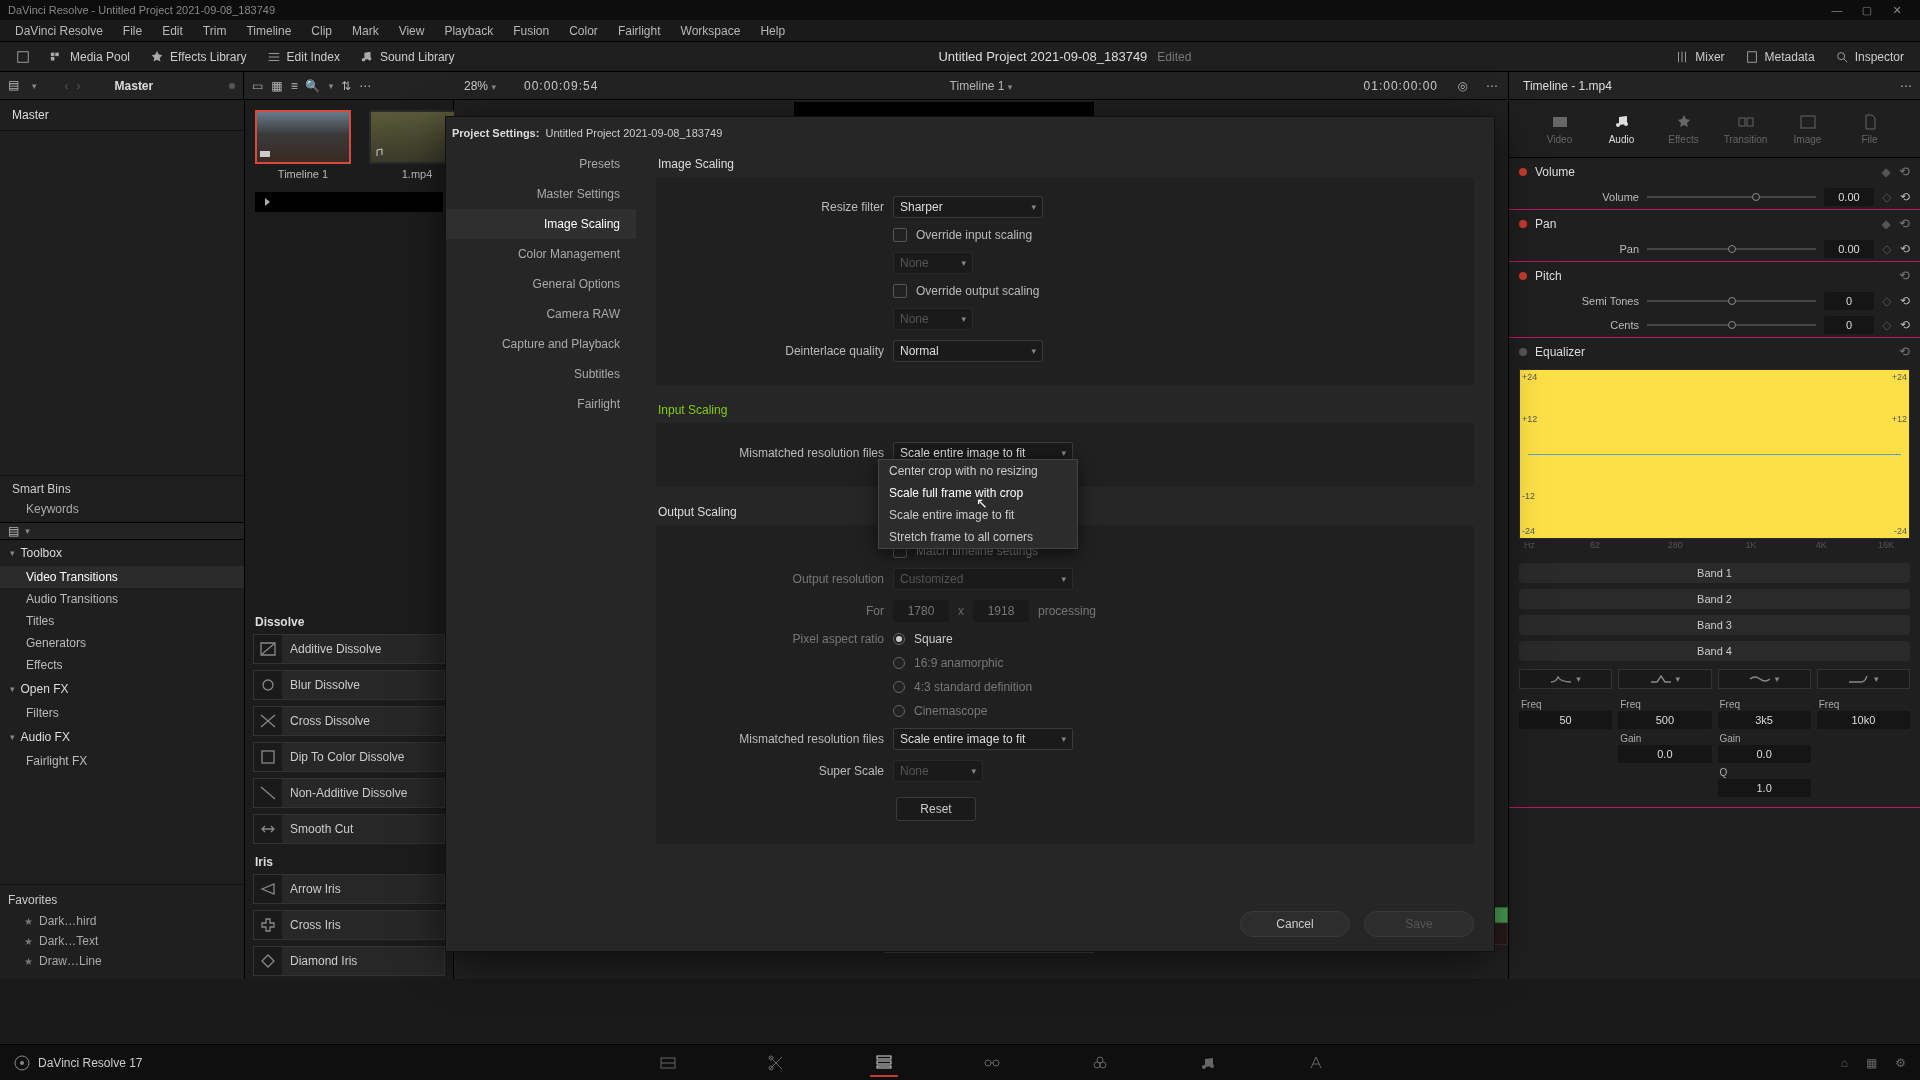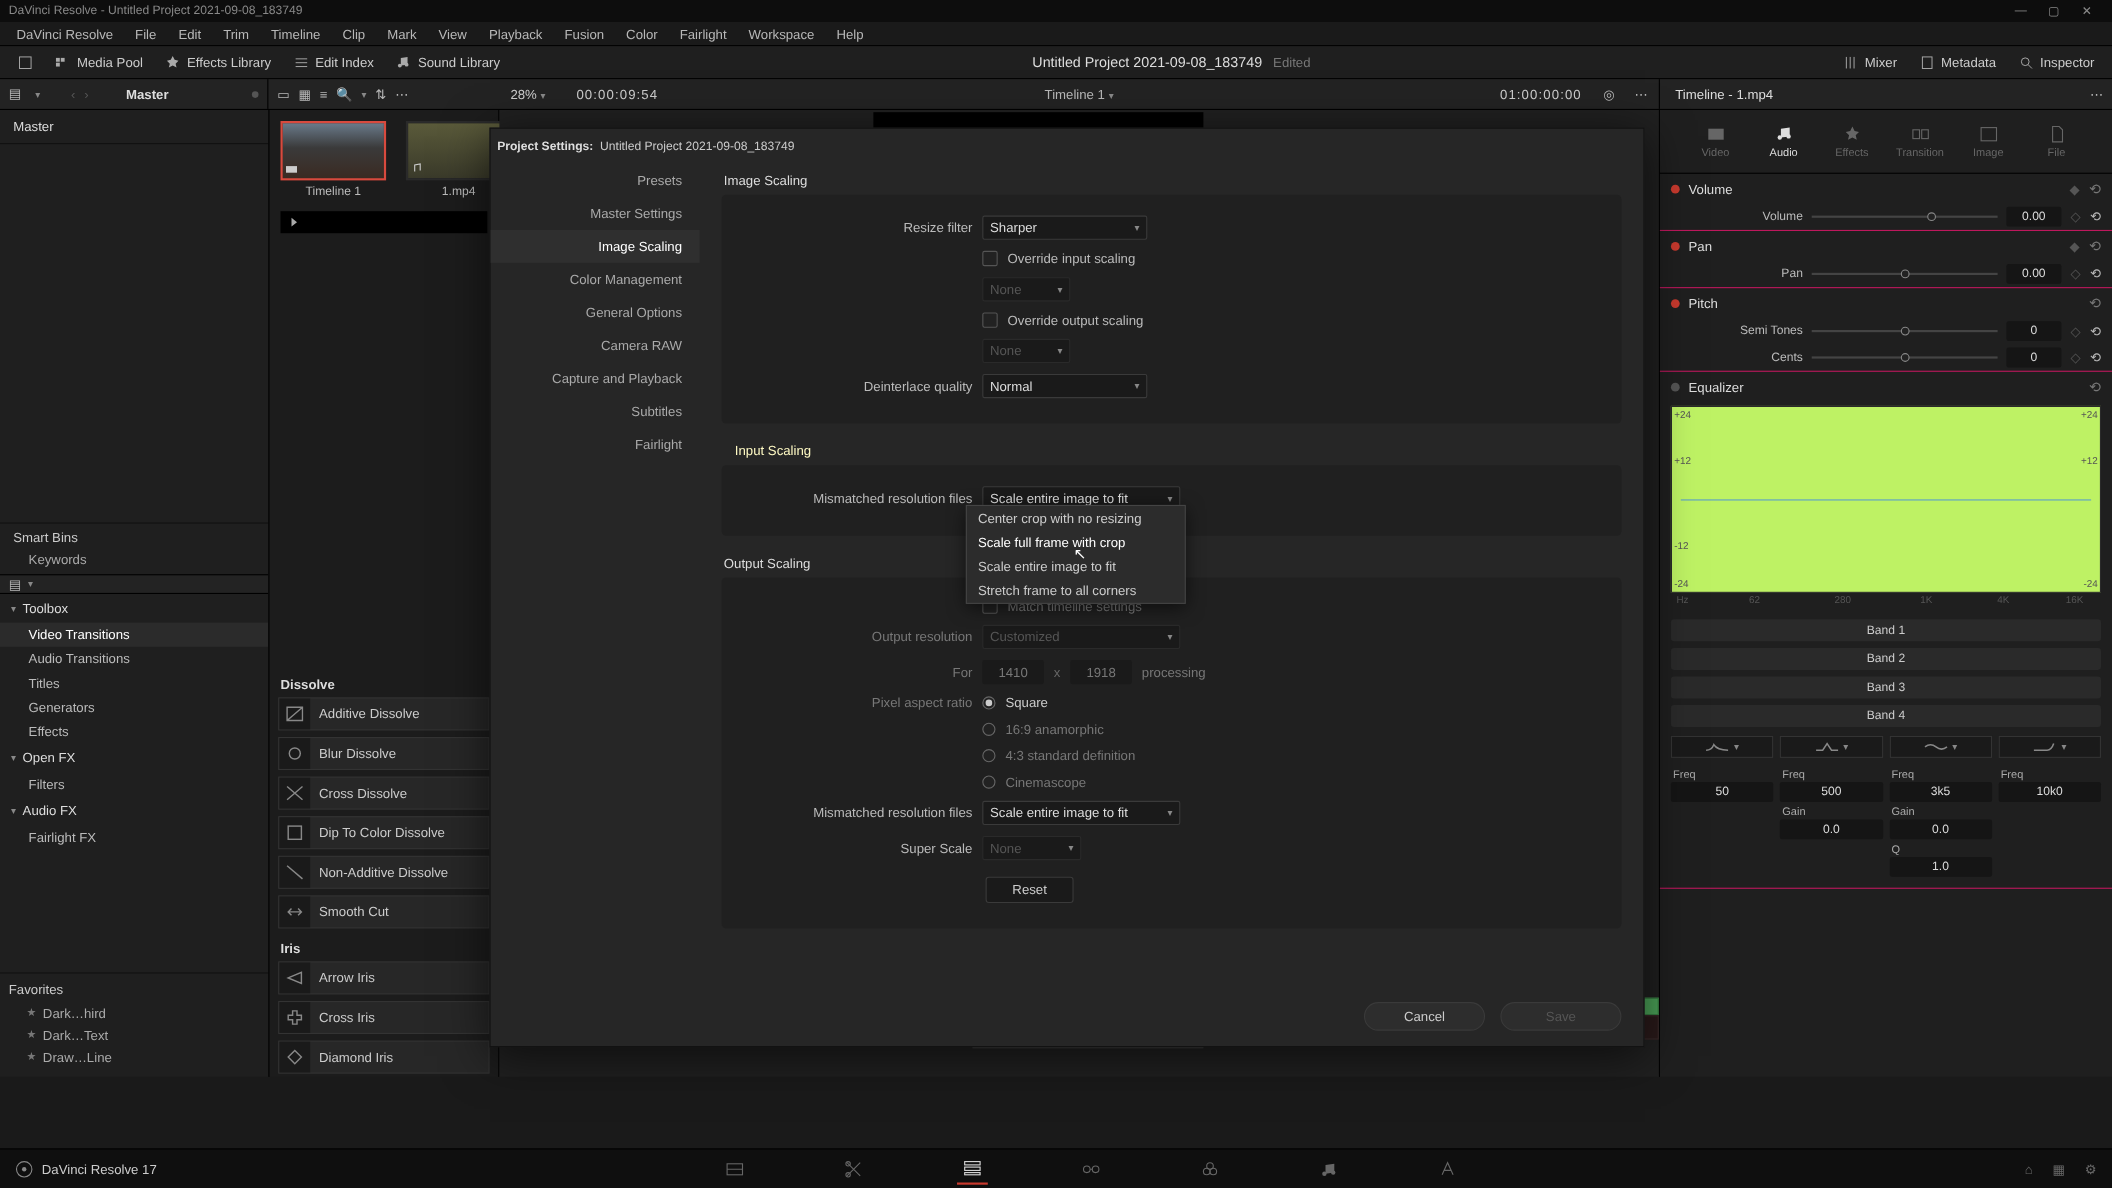--- a/index.html
+++ b/index.html
@@ -101,21 +101,21 @@
 .grey-dot{ width:8px;height:8px;border-radius:4px;background:#555;}
 .insp-hdr .nm{ color:#ddd; flex:1;}
 .insp-hdr .rs{ color:#777; font-size:13px;}
 .insp-row{ display:flex; align-items:center; padding:3px 10px 3px 0; gap:8px;}
 .insp-row .lbl{ width:130px; text-align:right; color:#bbb; font-size:11px;}
 .slider{ flex:1; height:14px; position:relative;}
 .slider::before{content:""; position:absolute; top:6px; left:0; right:0; height:2px; background:#444;}
 .slider .knob{ position:absolute; top:3px; width:8px;height:8px; border-radius:4px;border:1px solid #888; background:#222;}
 .valbox{ width:50px; height:18px; background:#151515; color:#ddd; text-align:center; font-size:11px; line-height:18px; border-radius:2px;}
 .kf{ width:10px; text-align:center; color:#555;}
-.eq-graph{ margin:4px 10px; height:170px; background:#bef264; border:1px solid #2a2a2a; position:relative;text-align:right;}
+.eq-graph{ margin:4px 10px; height:170px; background:#fde047; border:1px solid #2a2a2a; position:relative;text-align:right;}
 .eq-graph .axis{ position:absolute; color:#555; font-size:9px;}
 .eq-line{ position:absolute; top:50%; left:8px; right:8px; height:1px; background:#5aa0c8;}
 .bands{ display:flex; gap:6px; padding:6px 10px;flex-direction:column;}
 .band-btn{ flex:1; height:20px; background:#2a2a2a; color:#ccc; text-align:center; line-height:20px; font-size:11px; border-radius:3px;}
 .band-sel{ display:flex; gap:6px; padding:2px 10px 6px 10px;}
 .band-sel .bsel{ flex:1; height:20px; background:#1a1a1a; border:1px solid #333; display:flex;align-items:center;justify-content:center;}
 .band-sel .bsel svg{ width:22px;height:10px; stroke:#888; fill:none; stroke-width:1.4;}
 .band-grid{ display:flex; padding:0 10px 10px 10px; gap:6px;}
 .band-col{ flex:1;}
 .band-col .plbl{ color:#aaa; font-size:10px; padding:4px 0 1px 2px;}
@@ -676,21 +676,21 @@
           </div>
         <div class="mrow">
             <span class="mlbl">Deinterlace quality</span>
           <div class="msel">
               <span>Normal</span>
               <span class="ar">▾</span>
             </div>
           </div>
       </div>
 
-      <div class="ghdr" style="color:#fef9c3;margin:4px 0 6px 12px">Input Scaling</div>
+      <div class="ghdr" style="color:#84cc16;margin:4px 0 6px 2px">Input Scaling</div>
       <div class="mgrp" style="position:relative">
         <div class="mrow">
             <span class="mlbl">Mismatched resolution files</span>
           <div class="msel" style="width:180px">
               <span>Scale entire image to fit</span>
               <span class="ar">▾</span>
             </div>
           </div>
 
         <div class="dropdown" style="position:absolute;top:36px;left:222px">
@@ -711,21 +711,21 @@
           </div>
         <div class="mrow">
             <span class="mlbl" style="color:#777">Output resolution</span>
           <div class="msel disabled" style="width:180px">
               <span>Customized</span>
               <span class="ar">▾</span>
             </div>
           </div>
         <div class="mrow">
             <span class="mlbl" style="color:#777">For</span>
-          <span class="mnum">1410</span>
+          <span class="mnum">1780</span>
           <span style="color:#666">x</span>
           <span class="mnum">1918</span>
           <span style="color:#777">processing</span>
           </div>
         <div class="mrow">
             <span class="mlbl" style="color:#777">Pixel aspect ratio</span>
           <span class="mradio on"></span>
             <span class="mradiolbl on">Square</span>
           </div>
         <div class="mrow">

